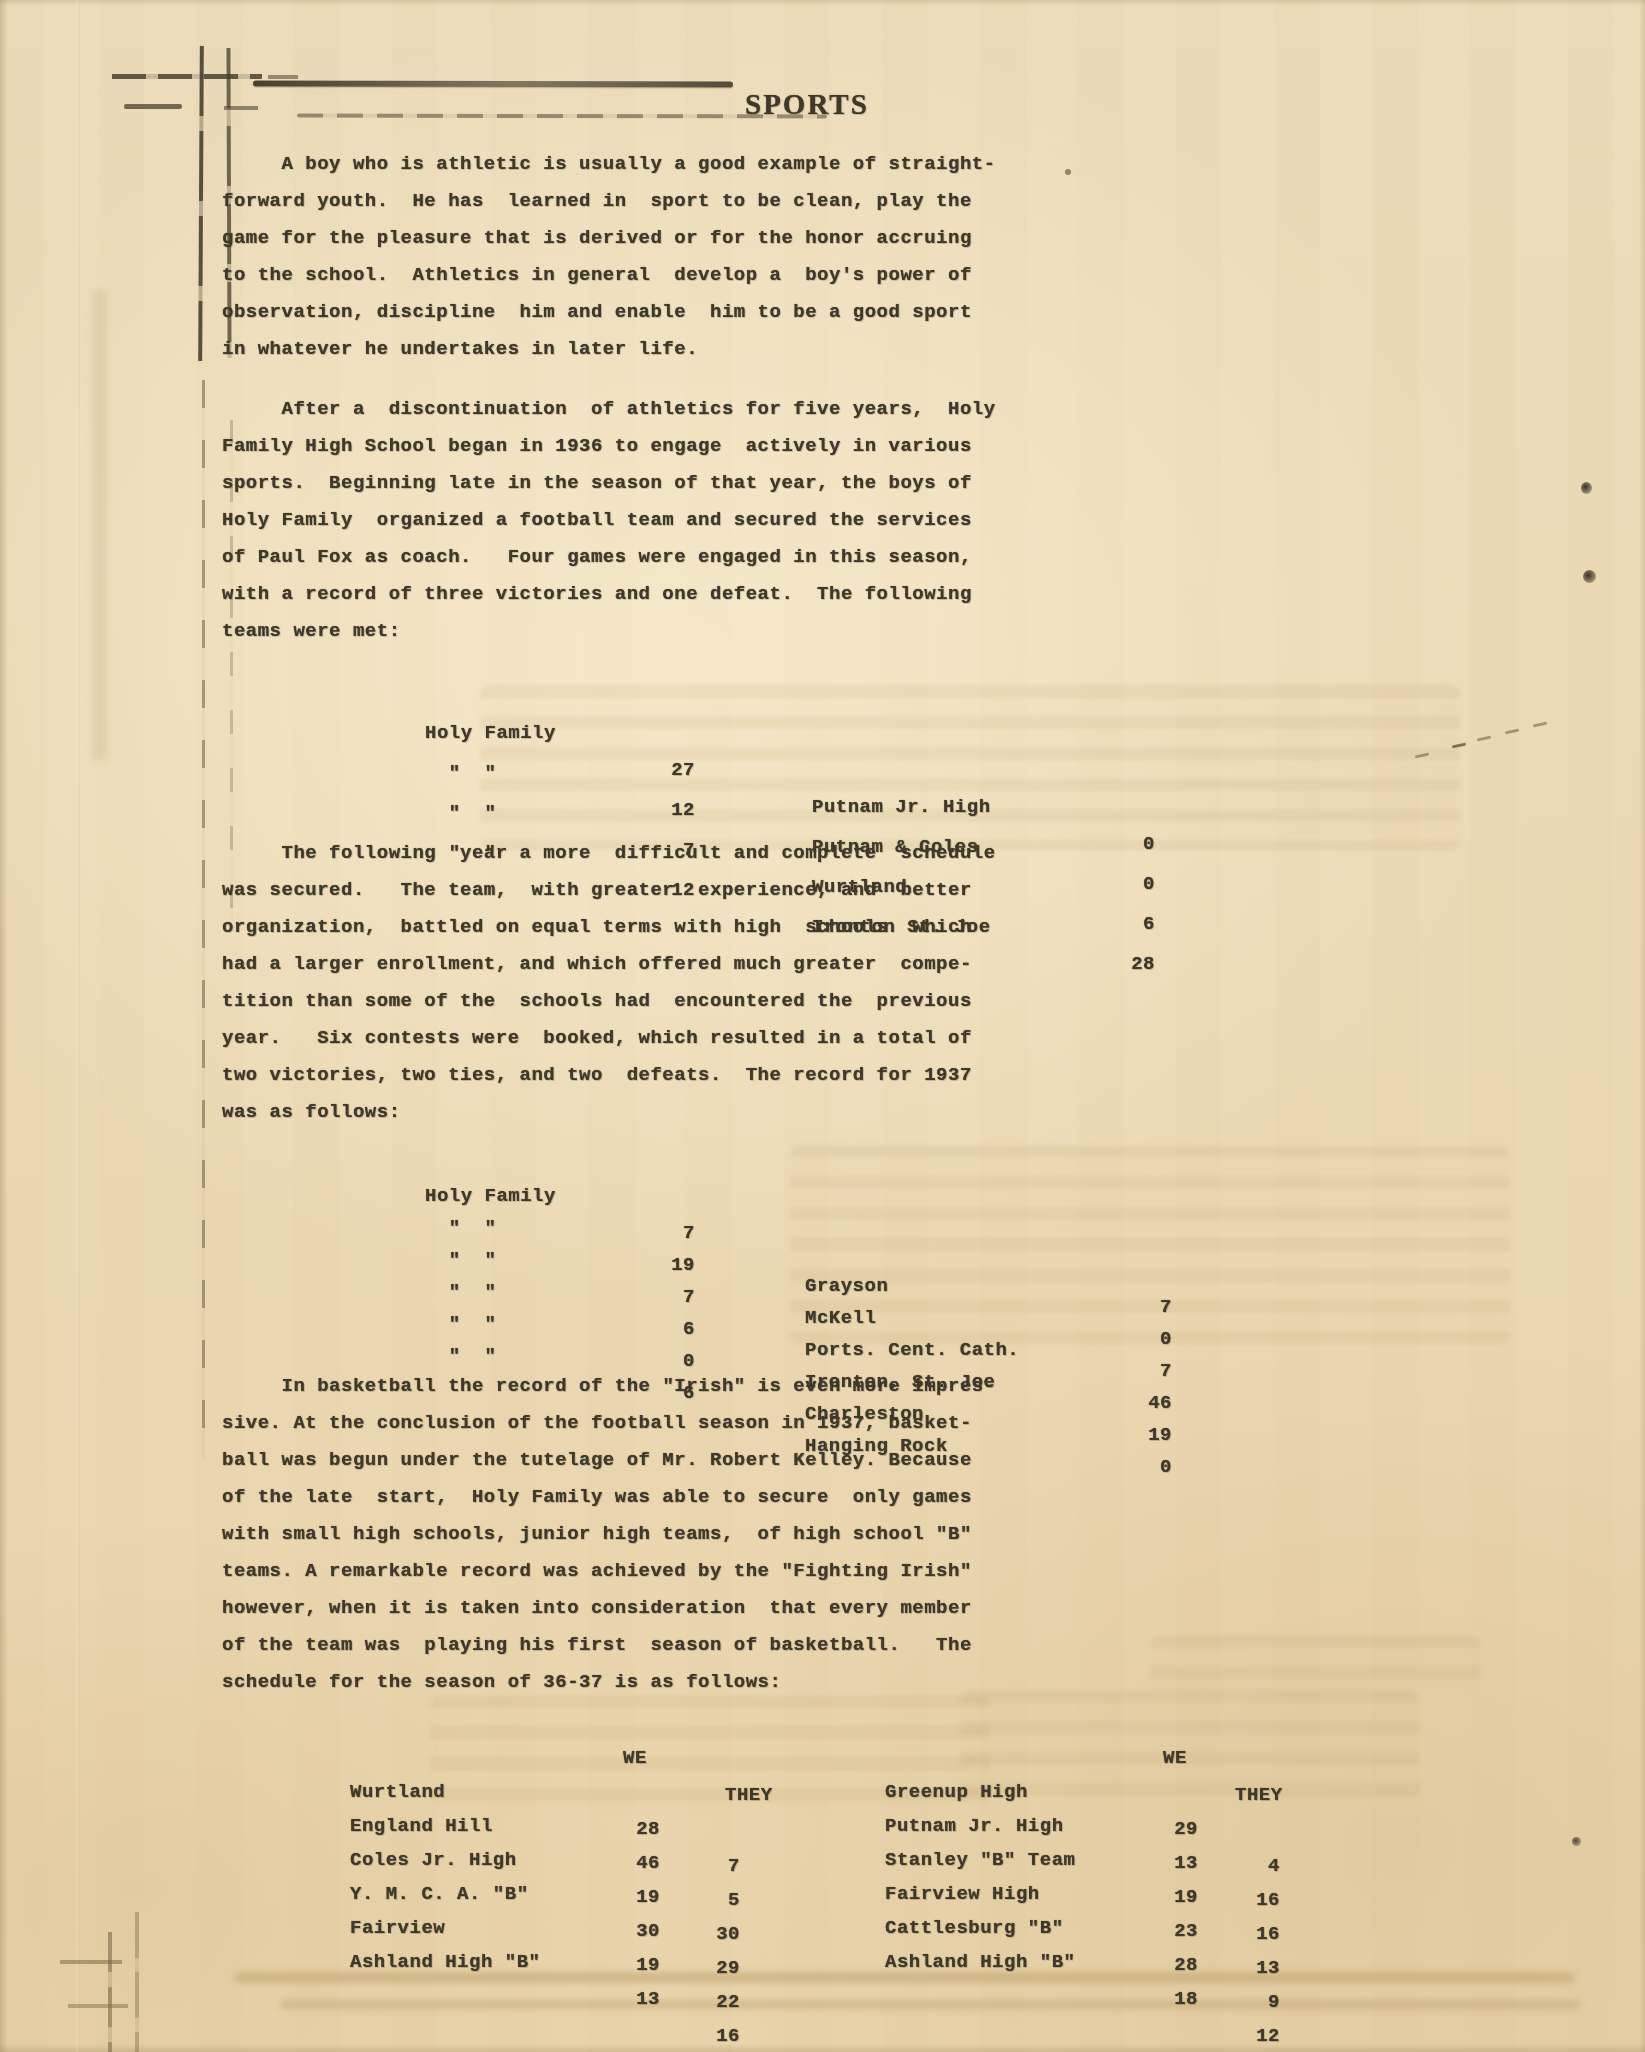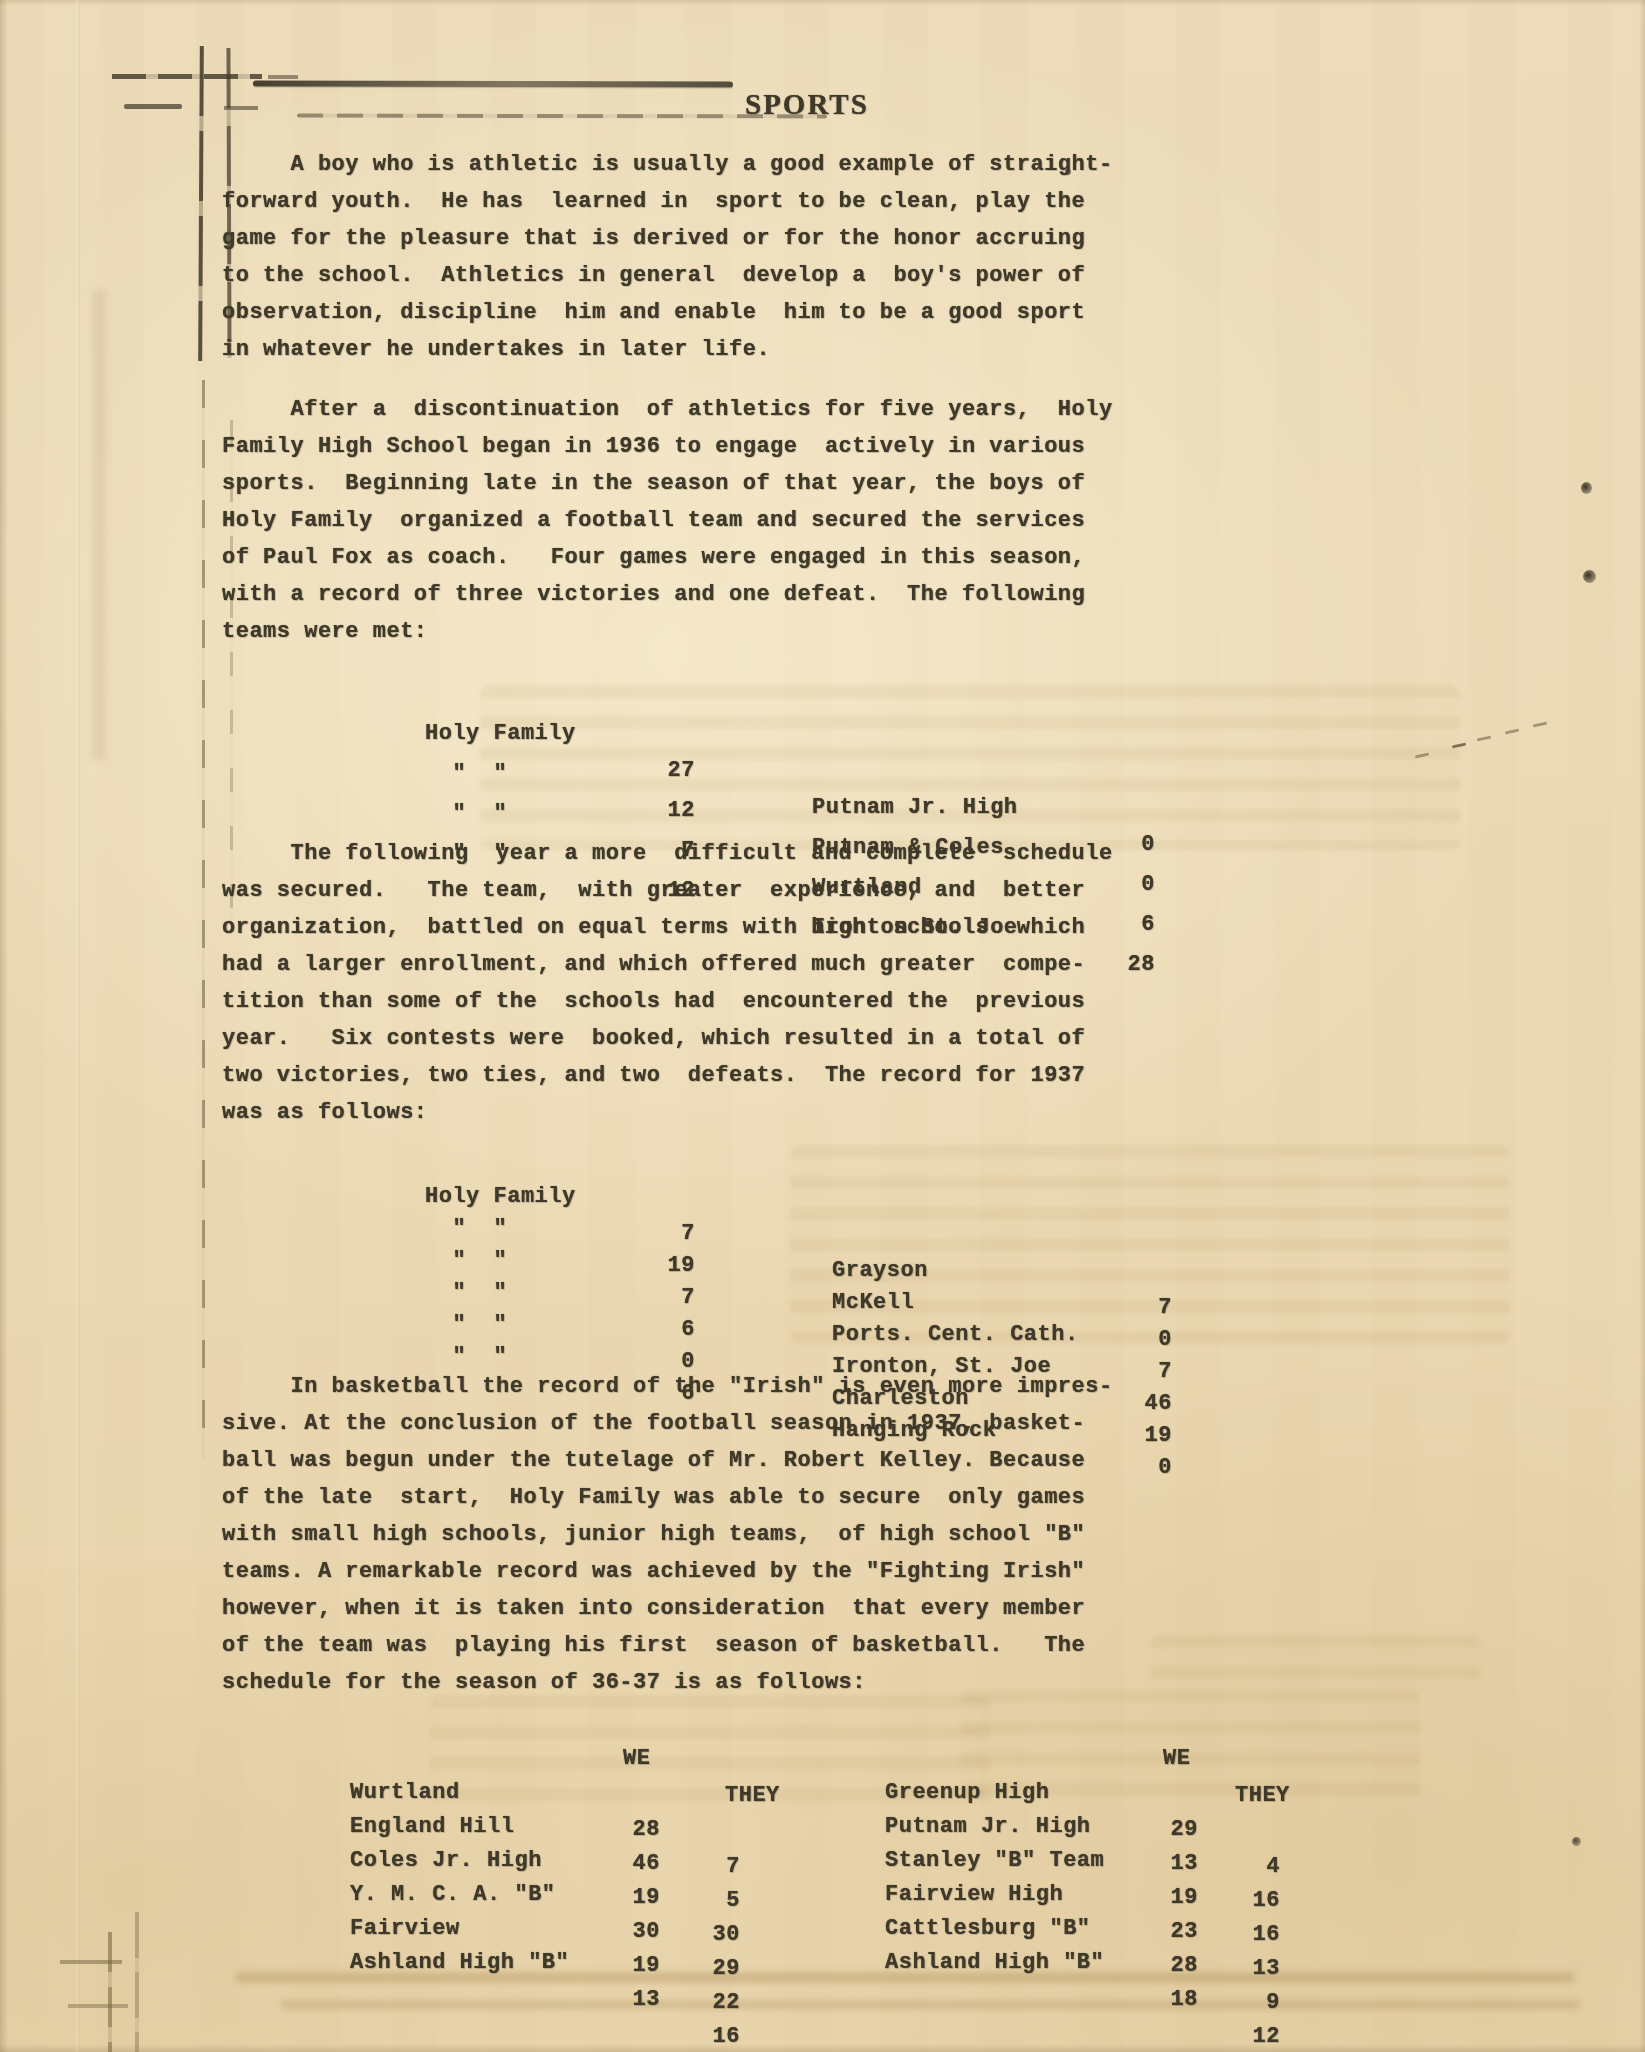--- a/index.html
+++ b/index.html
@@ -8,37 +8,37 @@
     background:
       radial-gradient(1300px 1000px at 42% 32%, rgba(255,247,222,.5), rgba(255,247,222,0) 65%),
       radial-gradient(1000px 800px at 85% 90%, rgba(205,175,125,.28), rgba(205,175,125,0) 70%),
       radial-gradient(700px 500px at 8% 92%, rgba(205,175,125,.22), rgba(205,175,125,0) 70%),
       repeating-linear-gradient(90deg, rgba(215,190,145,.07) 0 46px, rgba(255,255,255,0) 46px 98px),
       linear-gradient(180deg, #ecdcba 0%, #ebd9b4 55%, #e8d4ab 100%);
   }
   .tx {
     position:absolute;
     font-family:"Liberation Mono","DejaVu Sans Mono",monospace;
-    font-weight:700; font-size:22px; line-height:37px; letter-spacing:0.5px;
+    font-weight:700; font-size:19px; line-height:37px; letter-spacing:0.5px;
     color:#3f392a; white-space:pre-wrap;
     text-shadow:0 0 1px rgba(63,57,42,.85), 1px 1px 0 rgba(63,57,42,.18);
   }
   .title { font-size:29px; letter-spacing:2px; }
   .table { position:absolute; width:820px; }
   .trow  { position:absolute; left:0; width:820px; }
   .cell  { position:absolute; white-space:pre; }
   
   .t1 .c-team { left:0; }
   .t1 .c-s1   { left:160px; width:110px; text-align:right; }
   .t1 .c-opp  { left:387px; }
   .t1 .c-s2   { left:645px; width:85px;  text-align:right; }
   
   .t2 .c-team { left:0; }
   .t2 .c-s1   { left:160px; width:110px; text-align:right; }
-  .t2 .c-opp  { left:407px; }
+  .t2 .c-opp  { left:380px;margin-top:16px; }
   .t2 .c-s2   { left:670px; width:77px;  text-align:right; }
   
   .bbl .c-we   { left:240px; width:70px; text-align:right; }
   .bbl .c-they { left:320px; width:70px; text-align:right; }
   .bbl .h-we   { left:273px; }
   .bbl .h-they { left:375px; }
   .bbr .c-we   { left:243px; width:70px; text-align:right; }
   .bbr .c-they { left:325px; width:70px; text-align:right; }
   .bbr .h-we   { left:278px; }
   .bbr .h-they { left:350px; }

